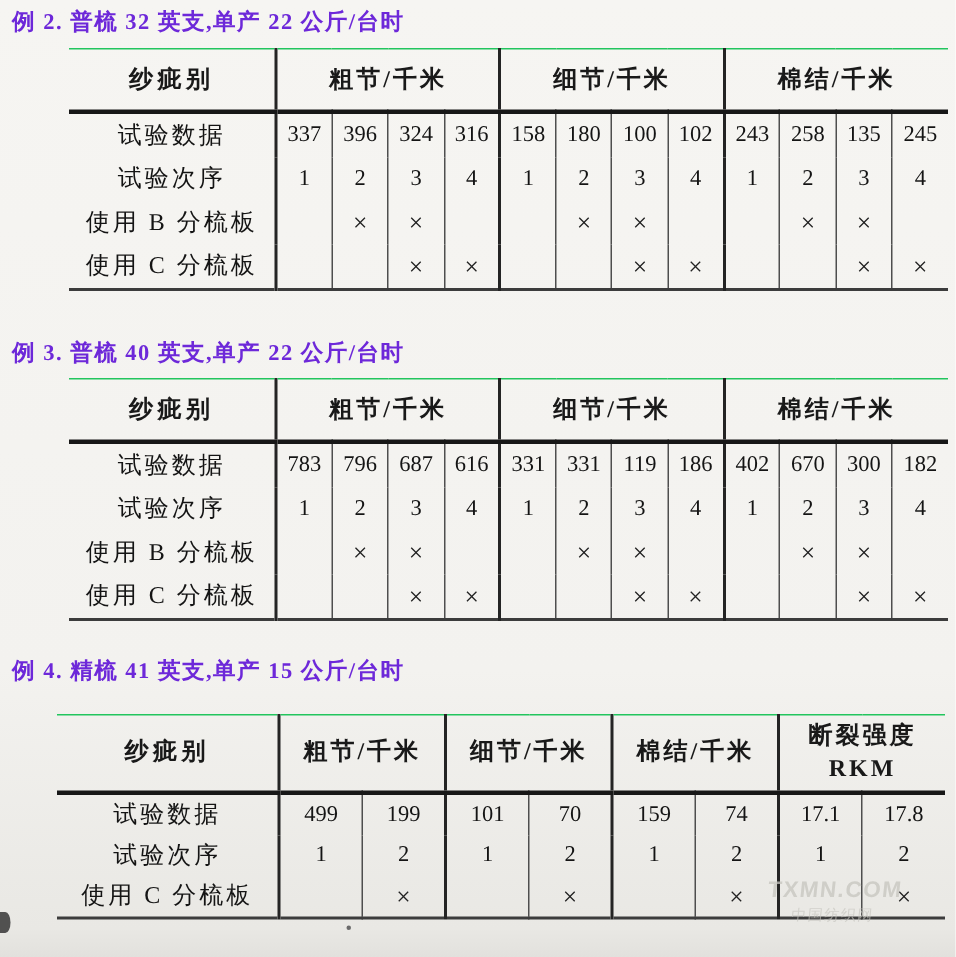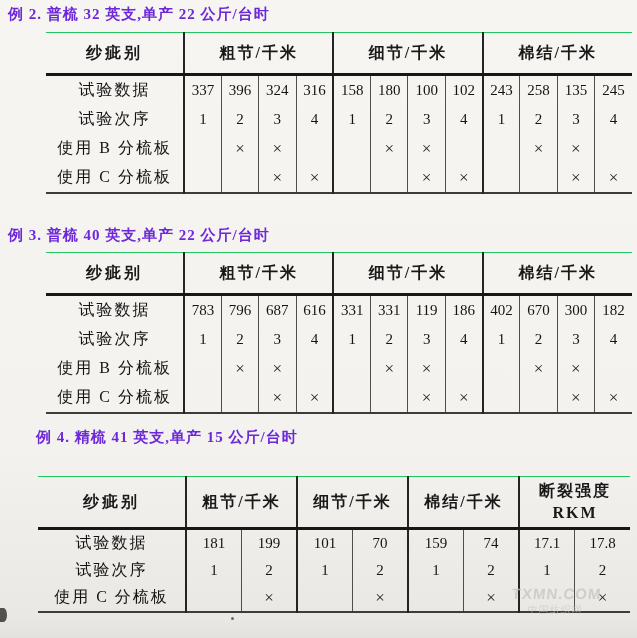--- a/index.html
+++ b/index.html
@@ -221,21 +221,21 @@
         <td class="c x">×</td>
         <td class="c x">×</td>
         <td class="g"></td>
         <td class="c"></td>
         <td class="c x">×</td>
         <td class="c x">×</td>
       </tr>
     </tbody>
   </table>
 
-<div class="tbl-title" style="top:428px;margin-left:28px;">例 4. 精梳 41 英支,单产 15 公斤/台时</div>
+<div class="tbl-title" style="top:438px;">例 4. 精梳 41 英支,单产 15 公斤/台时</div>
 <table class="grid t8" style="left:38px;top:476px;width:592px;">
     <colgroup>
       <col style="width: 148px;">
       <col style="width: 55.5px;">
       <col style="width: 55.5px;">
       <col style="width: 55.5px;">
       <col style="width: 55.5px;">
       <col style="width: 55.5px;">
       <col style="width: 55.5px;">
       <col style="width: 55.5px;">
@@ -247,21 +247,21 @@
         <th class="g" colspan="2">粗节/千米</th>
         <th class="g" colspan="2">细节/千米</th>
         <th class="g" colspan="2">棉结/千米</th>
         <th class="g" colspan="2">断裂强度
 RKM</th>
       </tr>
     </thead>
     <tbody>
       <tr>
         <td class="lbl">试验数据</td>
-        <td class="g">181</td>
+        <td class="g">499</td>
         <td class="c">199</td>
         <td class="g">101</td>
         <td class="c">70</td>
         <td class="g">159</td>
         <td class="c">74</td>
         <td class="g">17.1</td>
         <td class="c">17.8</td>
       </tr>
       <tr>
         <td class="lbl">试验次序</td>

